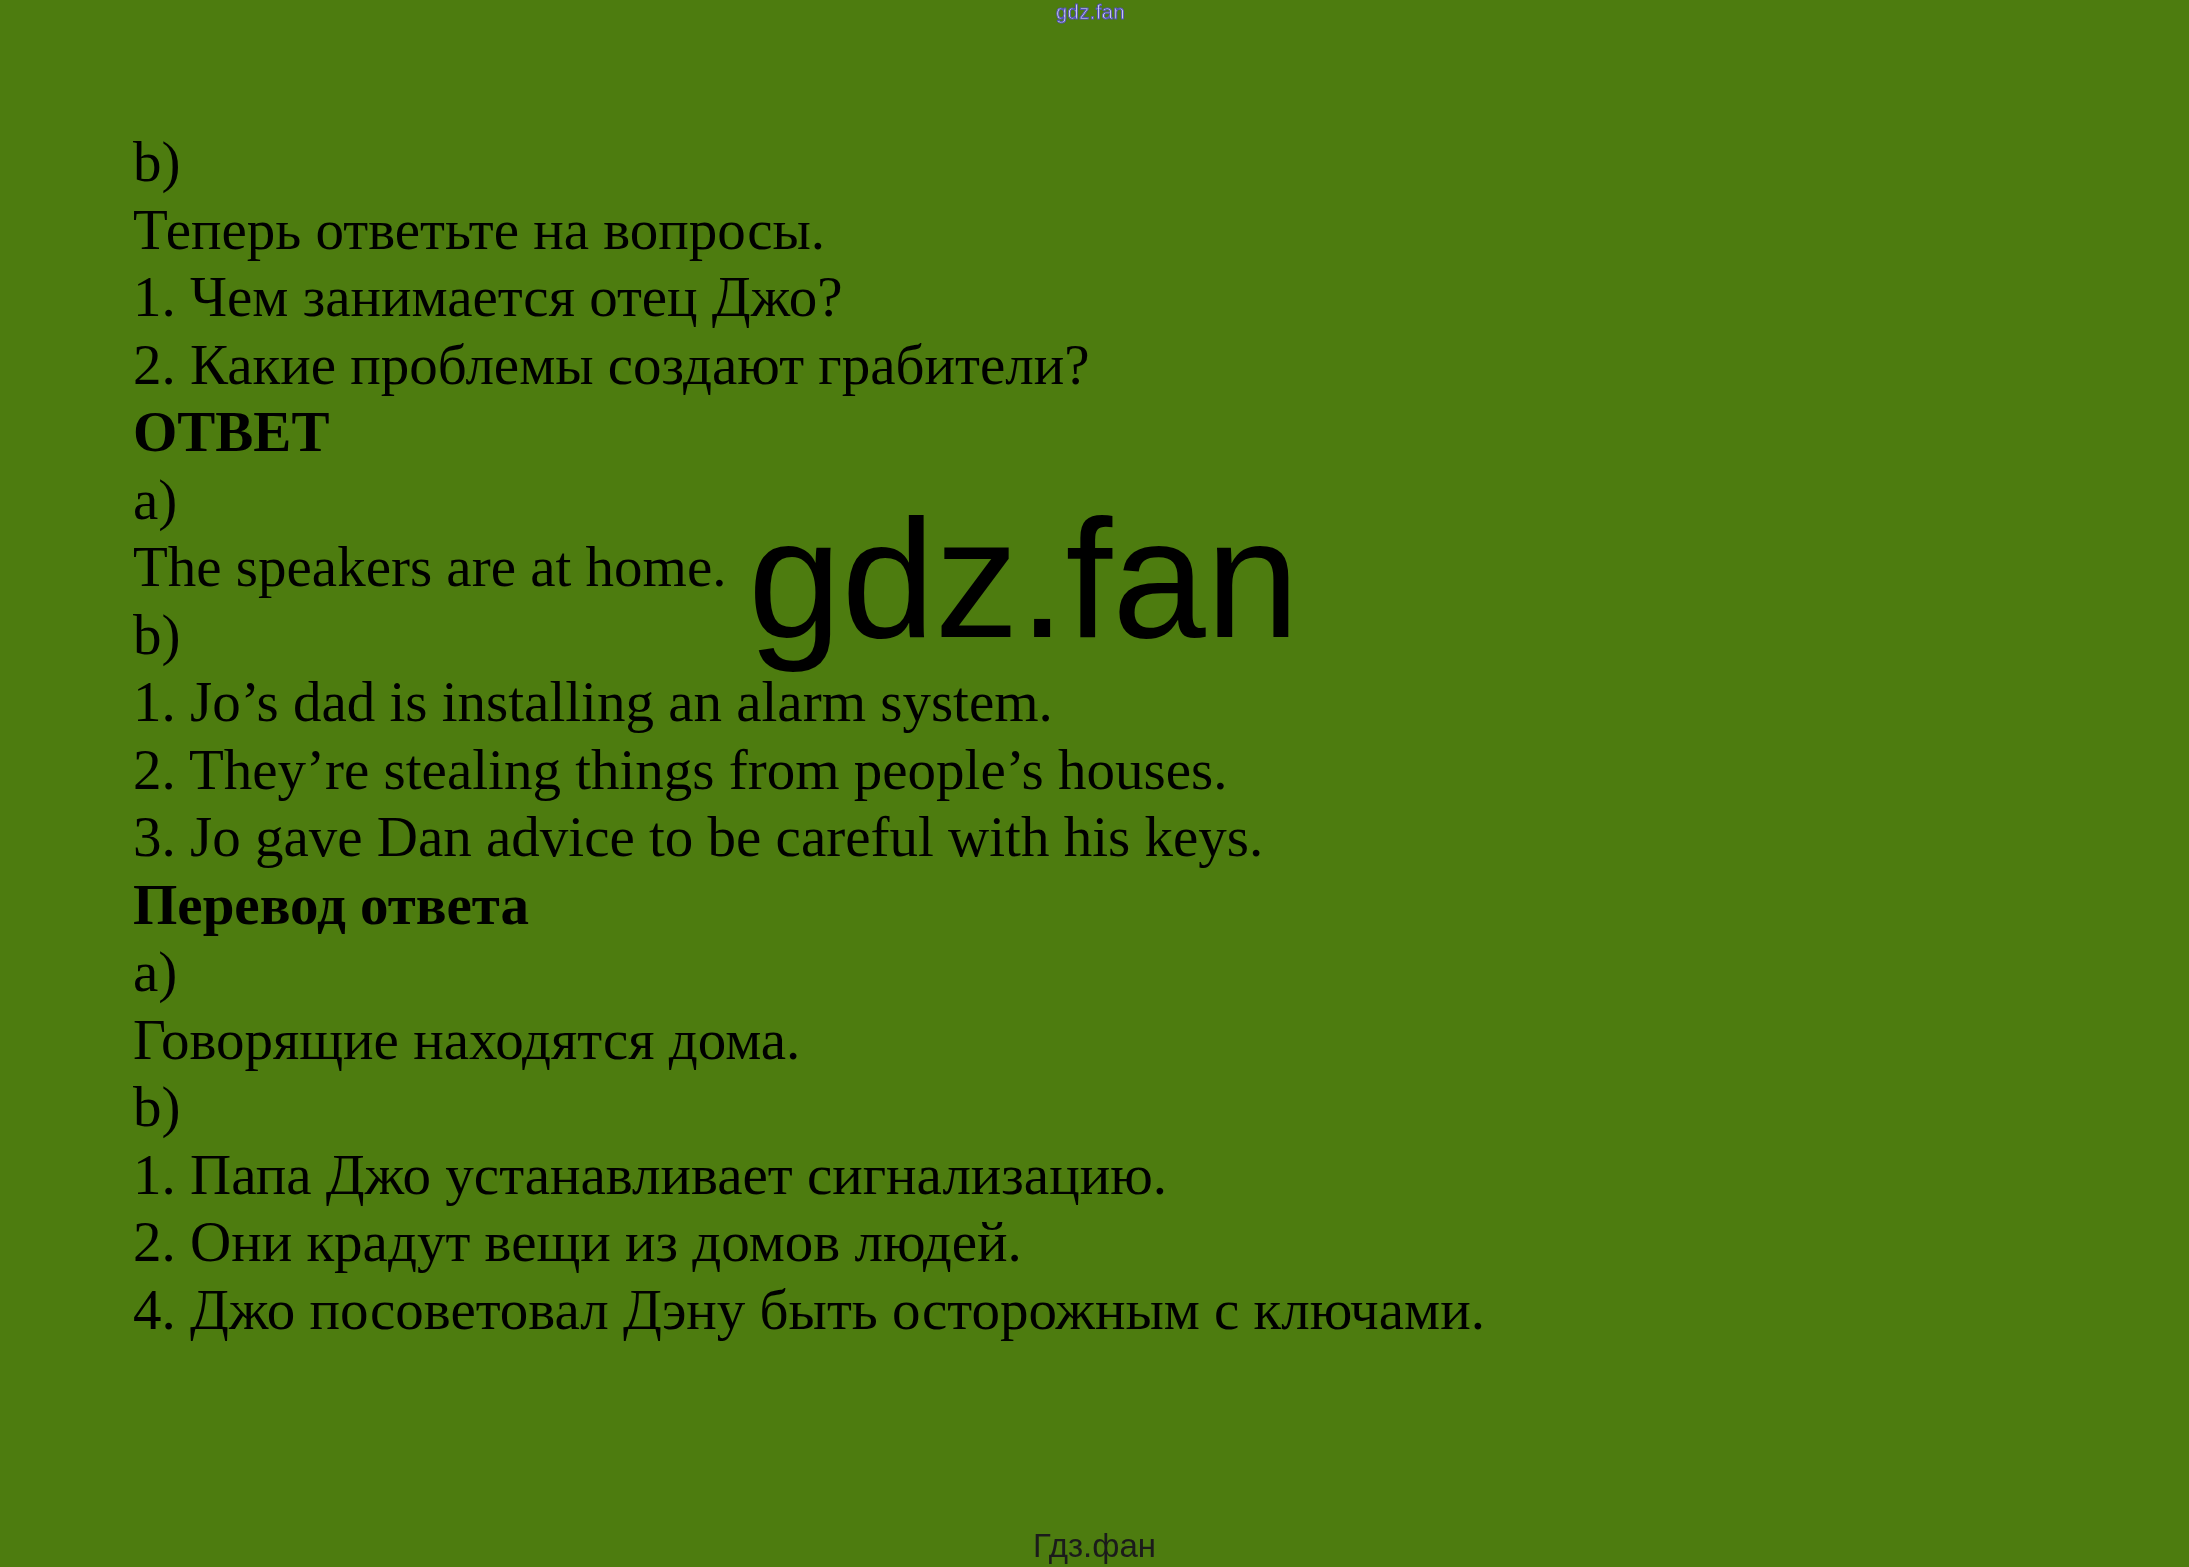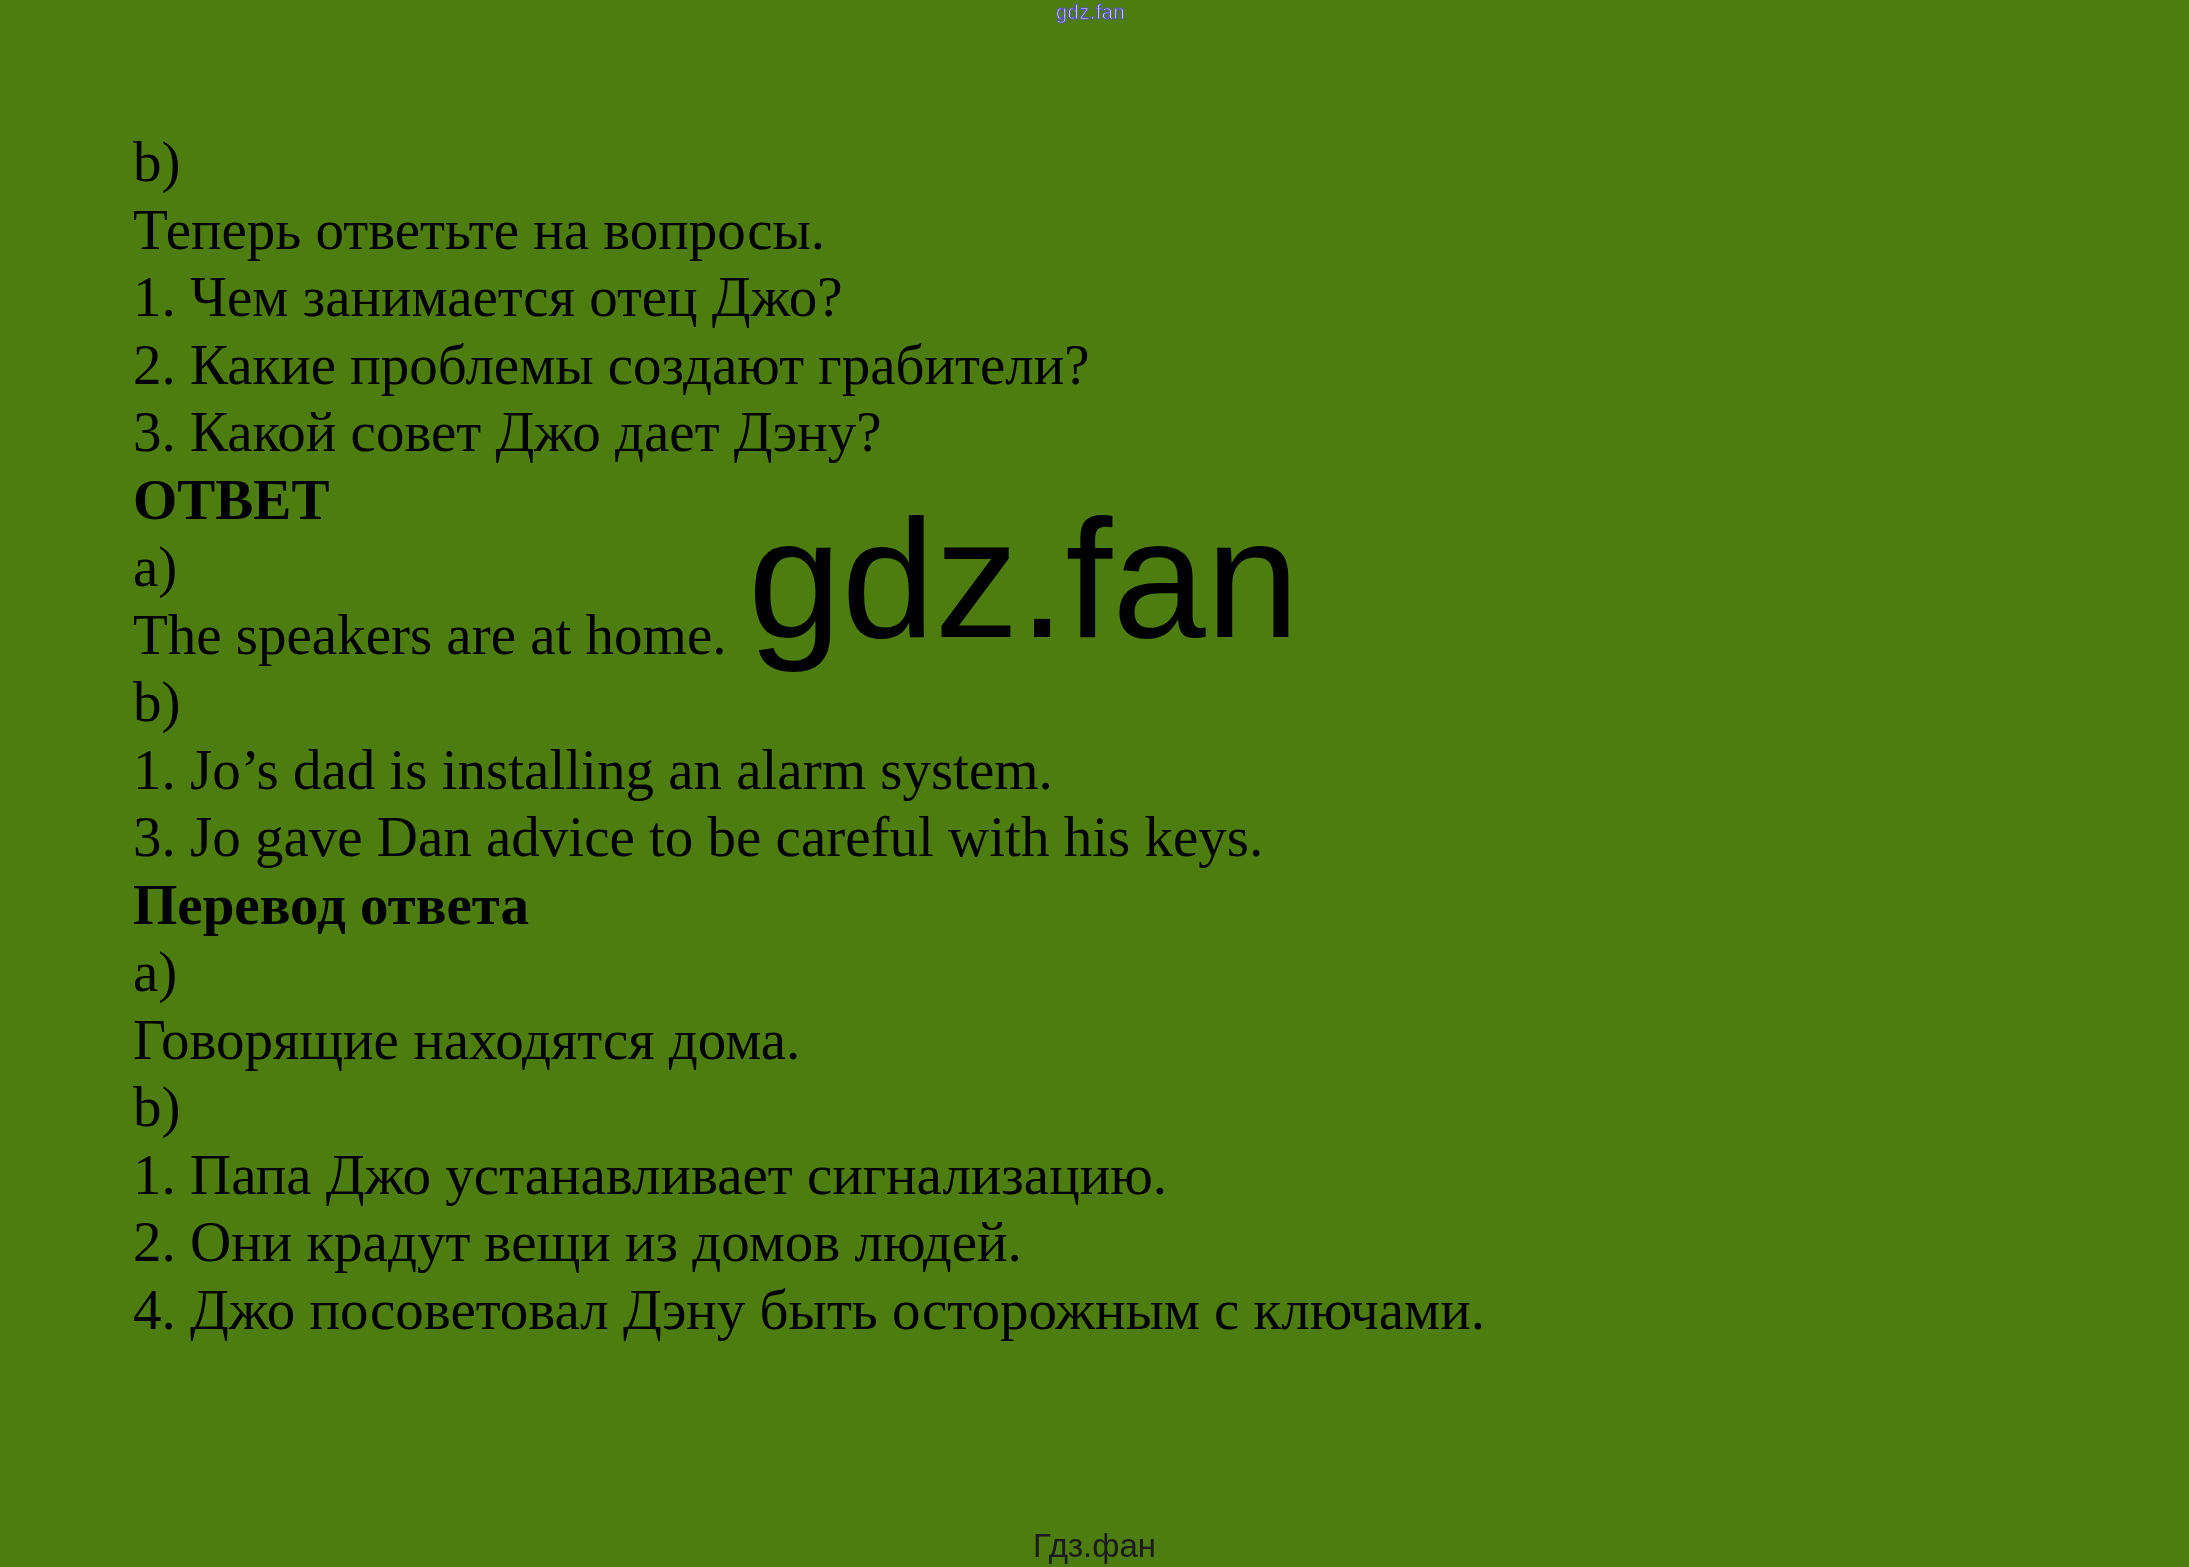--- a/index.html
+++ b/index.html
@@ -77,26 +77,26 @@
 
 <div class="page">
 
   <div class="top-watermark">gdz.fan</div>
 
   <div class="doc-lines">
       <div class="line">b)</div>
       <div class="line">Теперь ответьте на вопросы.</div>
       <div class="line">1. Чем занимается отец Джо?</div>
       <div class="line">2. Какие проблемы создают грабители?</div>
-      <div class="line">3. Какой совет Джо дает Дэну?</div>
       <div class="line bold">ОТВЕТ</div>
       <div class="line">a)</div>
       <div class="line">The speakers are at home.</div>
       <div class="line">b)</div>
       <div class="line">1. Jo’s dad is installing an alarm system.</div>
+      <div class="line">2. They’re stealing things from people’s houses.</div>
       <div class="line">3. Jo gave Dan advice to be careful with his keys.</div>
       <div class="line bold-italic">Перевод ответа</div>
       <div class="line">a)</div>
       <div class="line">Говорящие находятся дома.</div>
       <div class="line">b)</div>
       <div class="line">1. Папа Джо устанавливает сигнализацию.</div>
       <div class="line">2. Они крадут вещи из домов людей.</div>
       <div class="line">4. Джо посоветовал Дэну быть осторожным с ключами.</div>
     </div>
 

